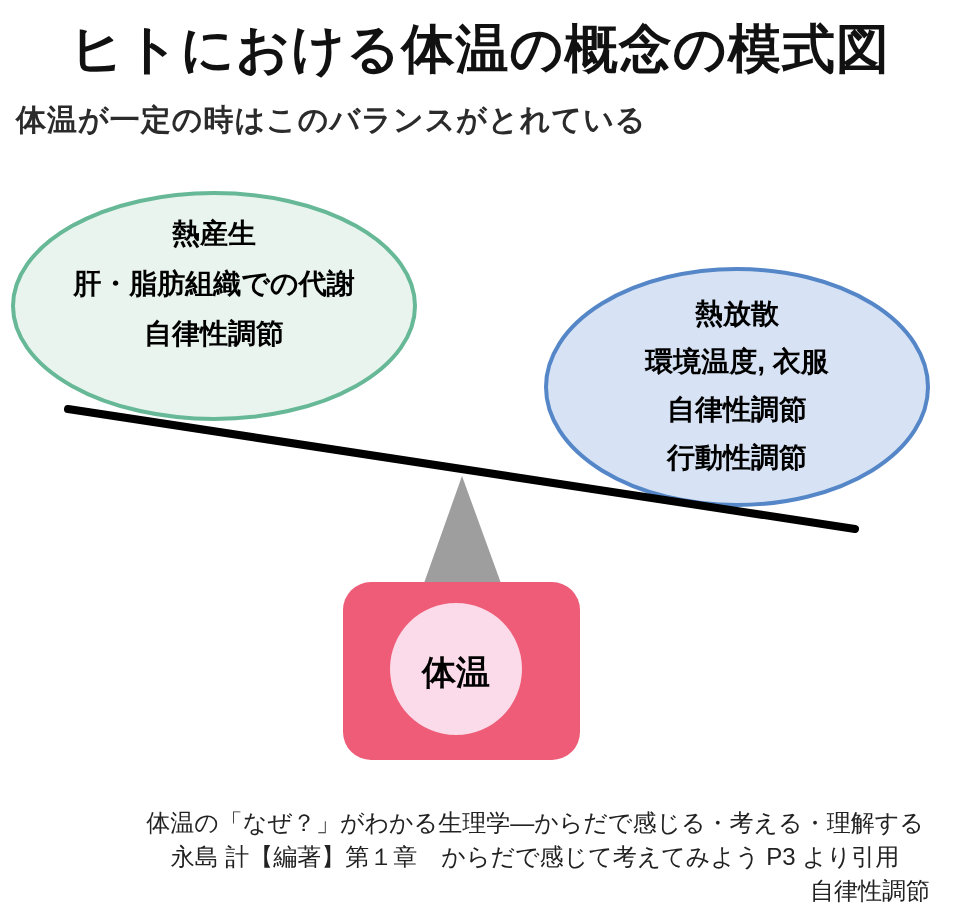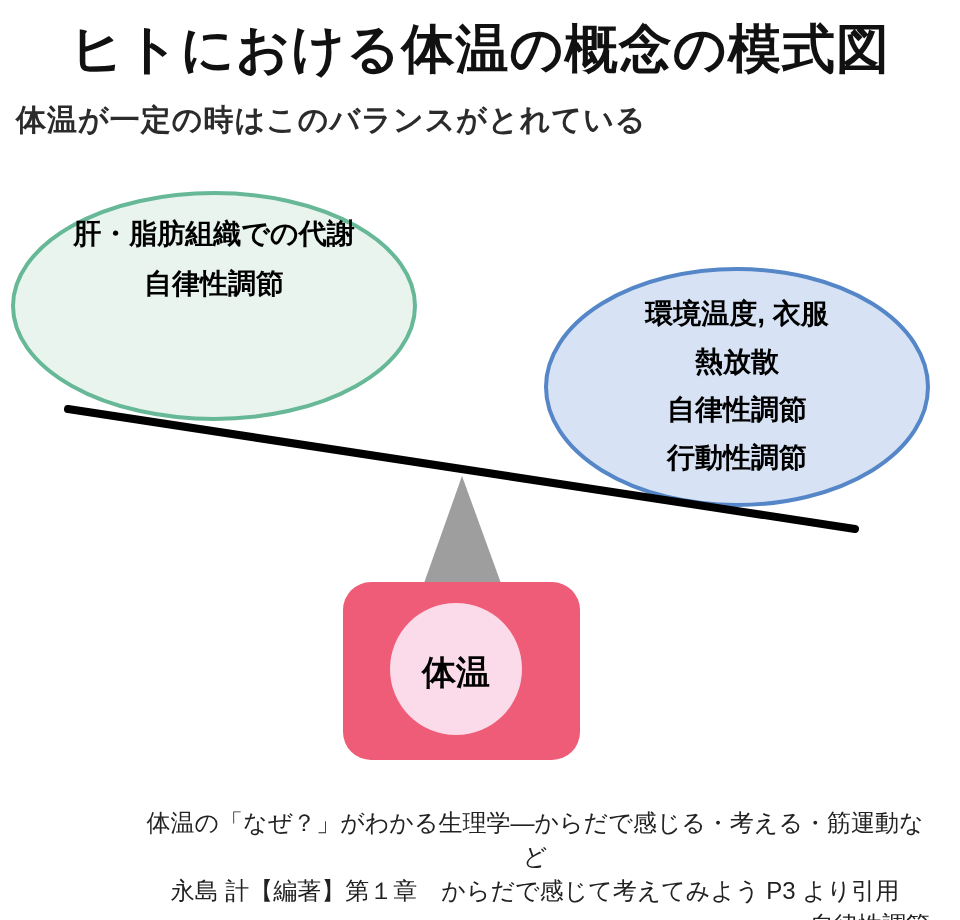--- a/index.html
+++ b/index.html
@@ -97,32 +97,33 @@
   <svg class="shape-layer" width="960" height="920" viewBox="0 0 960 920">
     <ellipse cx="214" cy="306" rx="201" ry="113" stroke-width="4" fill="#E9F4EF" stroke="#66B897"></ellipse>
     <ellipse cx="737" cy="387" rx="191" ry="118" stroke-width="4" fill="#D7E3F4" stroke="#5587C8"></ellipse>
     <line x1="68" y1="409" x2="855" y2="529" stroke-width="8" stroke-linecap="round" stroke="#000000"></line>
     <polygon points="462,476 423,586 502,586" fill="#9E9E9E"></polygon>
     <rect x="343" y="582" width="237" height="178" rx="28" fill="#EE5C77"></rect>
     <circle cx="456" cy="669" r="66" fill="#FBDBE9"></circle>
   </svg>
 
   <div class="ellipse-text left-oval">
+    <div>熱産生</div>
     <div>肝・脂肪組織での代謝</div>
     <div>自律性調節</div>
   </div>
 
   <div class="ellipse-text right-oval">
+    <div>熱放散</div>
     <div>環境温度, 衣服</div>
-    <div>熱放散</div>
     <div>自律性調節</div>
     <div>行動性調節</div>
   </div>
 
   <div class="body-temp-label">体温</div>
 
   <div class="citation">
-    <div>体温の「なぜ？」がわかる生理学―からだで感じる・考える・筋運動など</div>
+    <div>体温の「なぜ？」がわかる生理学―からだで感じる・考える・理解する</div>
     <div>永島 計【編著】第１章　からだで感じて考えてみよう P3 より引用</div>
     <div class="align-right">自律性調節</div>
   </div>
 
 </div>
 
 </body></html>

